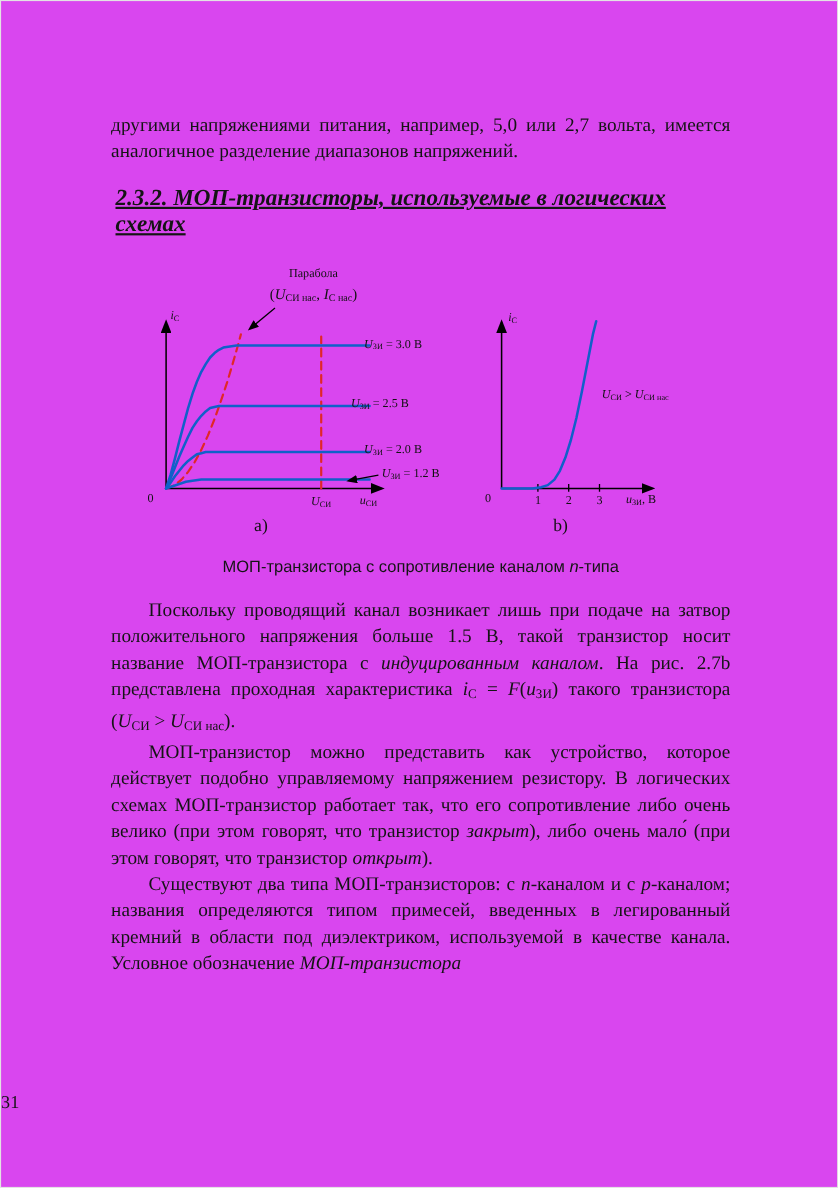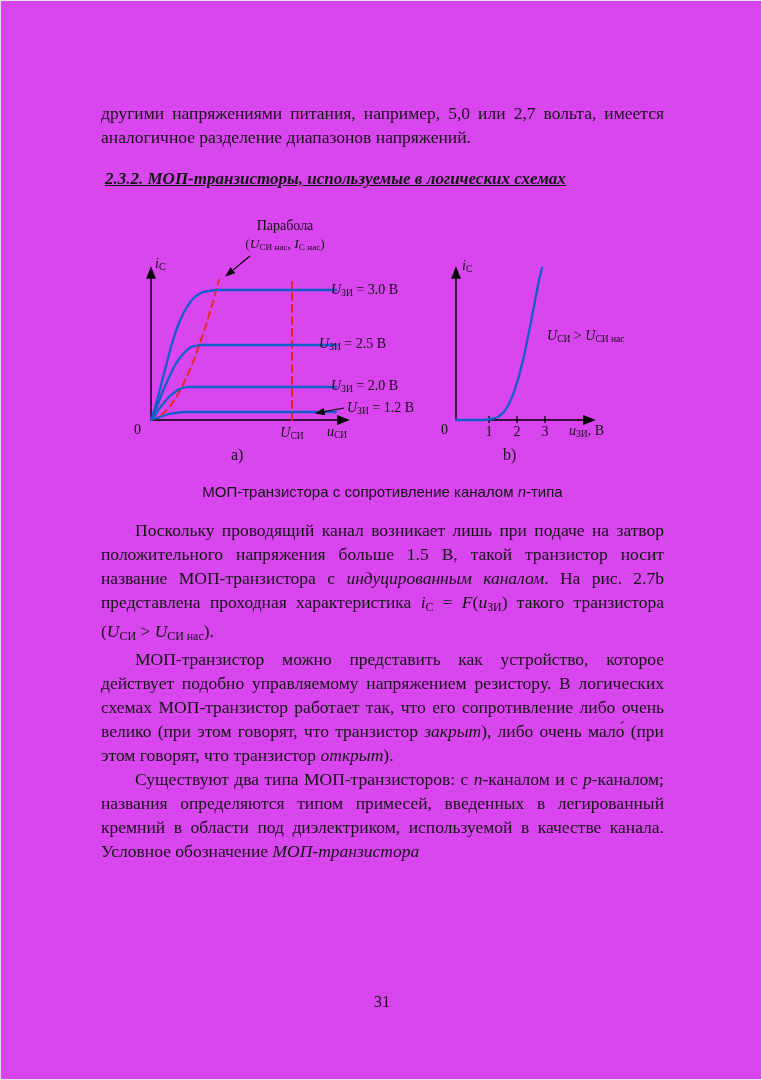--- a/index.html
+++ b/index.html
@@ -23,21 +23,21 @@
   .para {
     margin: 0;
     font-size: 17.5px;
     line-height: 24px;
     text-align: justify;
   }
   .indent { text-indent: 34px; }
   .heading {
     margin: 18px 0 16px 0;
     padding-left: 4px;
-    font-size: 17px;
+    font-size: 21px;
     font-weight: bold;
     font-style: italic;
     text-decoration: underline;
     line-height: 24px;
   }
   .seg-r { font-style: normal; }
   .seg-i { font-style: italic; }
   .seg-sub { font-size: 0.68em; vertical-align: -0.22em; }
 
   figure { margin: 24px 0 0 0; }
@@ -50,21 +50,21 @@
   .plot-svg { position: absolute; left: 0; top: 0; }
   .axis { stroke: #000; stroke-width: 1.4; }
   .tick { stroke: #000; stroke-width: 1.2; }
   .curve { fill: none; stroke-linejoin: round; stroke-linecap: round; }
   .curve.blue { stroke: #1160c9; stroke-width: 2.3; }
   .curve.red { stroke: #e02828; stroke-width: 2; stroke-dasharray: 7 5; }
   .ann { stroke: #000; stroke-width: 1.1; }
 
   .fig-label {
     position: absolute;
-    font-size: 14px;
+    font-size: 11px;
     line-height: 17px;
     white-space: nowrap;
     color: #111;
   }
   .fig-label.small { font-size: 13.5px; }
   .fig-label.center { text-align: center; }
 
   .figure-caption {
     margin-top: 8px;
     text-align: center;
@@ -72,21 +72,21 @@
     font-size: 15px;
     line-height: 21px;
     color: #141414;
   }
   .body-block { margin-top: 16px; }
   .page-number {
     position: absolute;
     left: 0;
     top: 991px;
     width: 762px;
-    text-align: center;
+    text-align: left;
     font-size: 16.5px;
   }
 </style>
 </head>
 <body>
 
 <div class="page">
   <div class="content">
 
     <p class="para"><span class="seg-r">другими напряжениями питания, например, 5,0 или 2,7 вольта, имеется аналогичное разделение диапазонов напряжений.</span></p>

